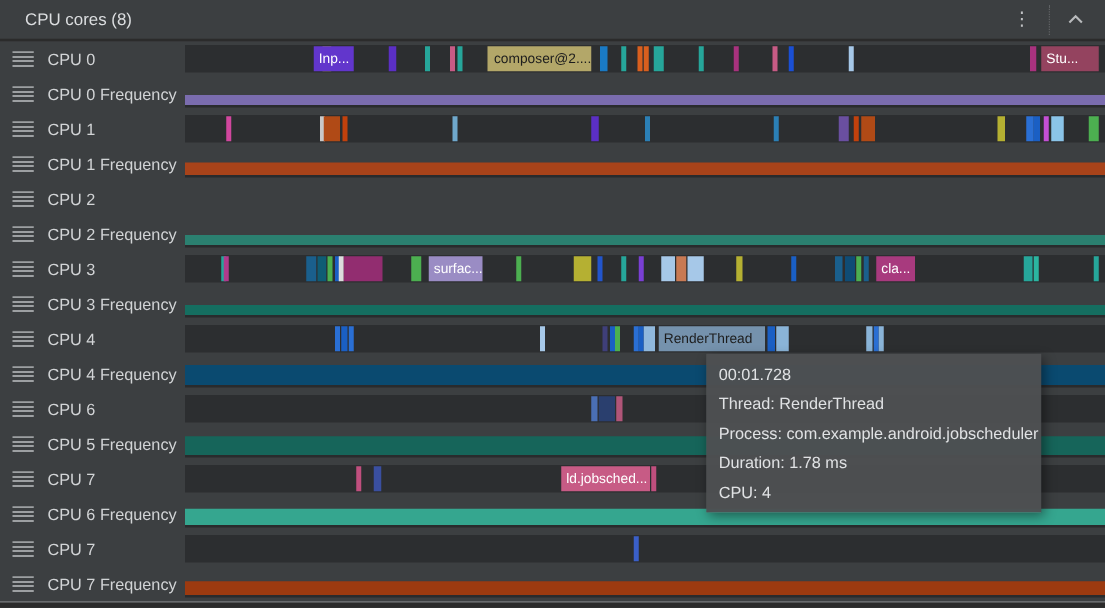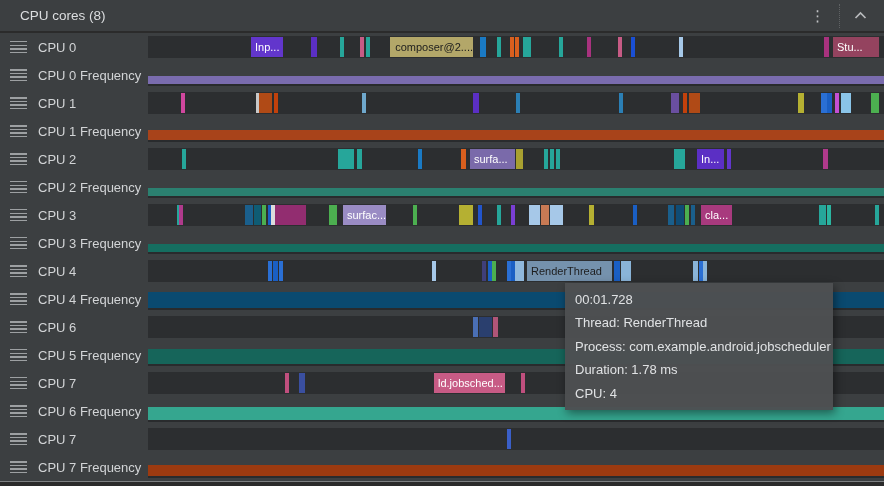--- a/index.html
+++ b/index.html
@@ -115,36 +115,20 @@
         </div>
         <div class="track freq">
           <div class="freq-bar" style="background: rgb(168, 67, 26); height: 48%;"></div>
         </div>
       </div>
       <div class="row">
         <div class="label-cell">
           <span class="grip"></span>
           <span class="row-label">CPU 2</span>
         </div>
-        <div class="track thread">
-          <div class="seg" style="left: 34px; width: 2px; background: rgb(38, 166, 154);"></div>
-          <div class="seg" style="left: 190px; width: 16px; background: rgb(38, 166, 154);"></div>
-          <div class="seg" style="left: 209px; width: 5px; background: rgb(38, 166, 154);"></div>
-          <div class="seg" style="left: 270px; width: 4px; background: rgb(26, 122, 196);"></div>
-          <div class="seg" style="left: 313px; width: 5px; background: rgb(217, 95, 30);"></div>
-          <div class="seg" style="left: 322px; width: 45px; background: rgb(122, 106, 170); color: rgb(255, 255, 255);">surfa...</div>
-          <div class="seg" style="left: 368px; width: 7px; background: rgb(168, 160, 48);"></div>
-          <div class="seg" style="left: 396px; width: 2px; background: rgb(38, 166, 154);"></div>
-          <div class="seg" style="left: 402px; width: 2px; background: rgb(38, 166, 154);"></div>
-          <div class="seg" style="left: 408px; width: 2px; background: rgb(38, 166, 154);"></div>
-          <div class="seg" style="left: 526px; width: 11px; background: rgb(38, 166, 154);"></div>
-          <div class="seg" style="left: 549px; width: 27px; background: rgb(91, 47, 196); color: rgb(255, 255, 255);">In...</div>
-          <div class="seg" style="left: 579px; width: 4px; background: rgb(98, 54, 204);"></div>
-          <div class="seg" style="left: 675px; width: 5px; background: rgb(176, 58, 140);"></div>
-        </div>
       </div>
       <div class="row">
         <div class="label-cell">
           <span class="grip"></span>
           <span class="row-label">CPU 2 Frequency</span>
         </div>
         <div class="track freq">
           <div class="freq-bar" style="background: rgb(43, 128, 112); height: 38%;"></div>
         </div>
       </div>
@@ -247,21 +231,21 @@
         </div>
       </div>
       <div class="row">
         <div class="label-cell">
           <span class="grip"></span>
           <span class="row-label">CPU 7</span>
         </div>
         <div class="track thread">
           <div class="seg" style="left: 137px; width: 4px; background: rgb(192, 79, 126);"></div>
           <div class="seg" style="left: 151px; width: 6px; background: rgb(58, 79, 160);"></div>
-          <div class="seg" style="left: 286px; width: 71px; background: rgb(199, 91, 133); color: rgb(255, 255, 255);">ld.jobsched...</div>
+          <div class="seg" style="left: 301px; width: 71px; background: rgb(199, 91, 133); color: rgb(255, 255, 255);">ld.jobsched...</div>
           <div class="seg" style="left: 373px; width: 4px; background: rgb(192, 79, 126);"></div>
         </div>
       </div>
       <div class="row">
         <div class="label-cell">
           <span class="grip"></span>
           <span class="row-label">CPU 6 Frequency</span>
         </div>
         <div class="track freq">
           <div class="freq-bar" style="background: rgb(53, 166, 143); height: 64%;"></div>

